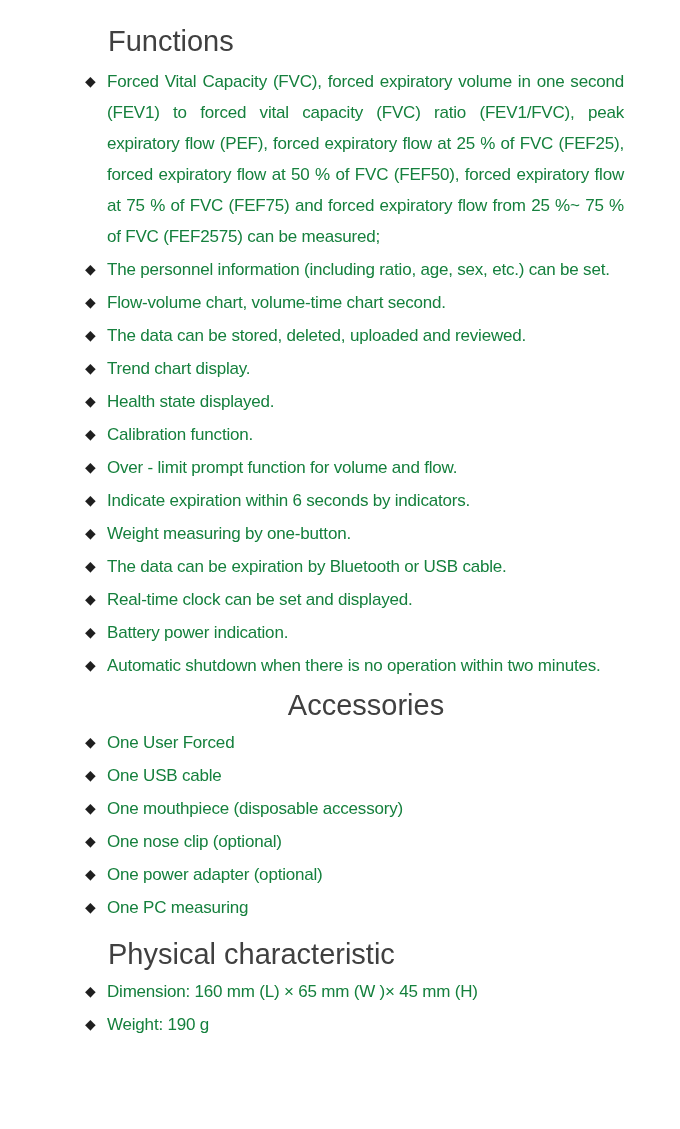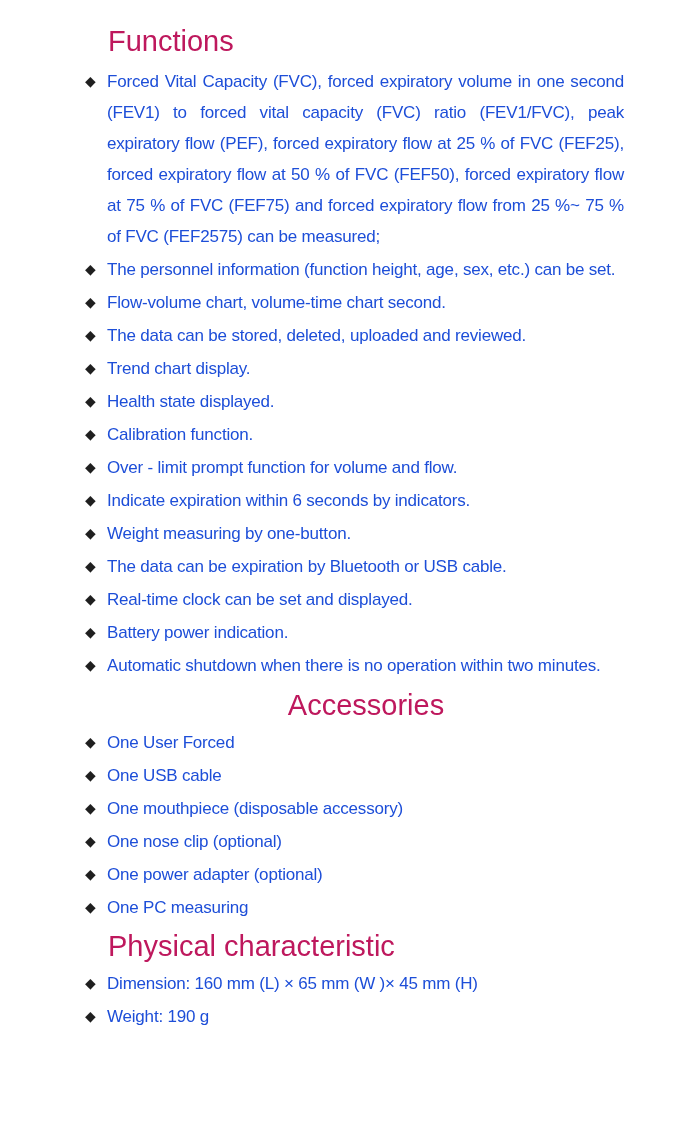--- a/index.html
+++ b/index.html
@@ -17,71 +17,71 @@
   .page {
     box-sizing: border-box;
     width: 680px;
     height: 1129px;
     padding: 0 56px 0 85px;
   }
   .section-heading {
     font-size: 29px;
     line-height: 40px;
     font-weight: 500;
-    color: #be185d;
+    color: #404040;
     margin: 0 0 5px 23px;
     letter-spacing: 0;
   }
   .section-heading.first {
     margin-top: 21px;
   }
   .section-heading.accessories {
     margin-top: 4px;
     margin-bottom: 2px;
     text-align: center;
   }
   .section-heading.physical {
-    margin-top: 3px;
+    margin-top: 11px;
     margin-bottom: 2px;
   }
   .item {
     display: flex;
     margin-bottom: 2px;
   }
   .bullet {
     flex: none;
     width: 22px;
     font-size: 14px;
     line-height: 31px;
     color: #1f1f1f;
     font-family: "DejaVu Sans", sans-serif;
   }
   .item-text {
     flex: 1;
     font-size: 17px;
     line-height: 31px;
     letter-spacing: -0.2px;
     text-align: justify;
-    color: #1d4ed8;
+    color: #15803d;
   }
 </style>
 </head>
 <body>
 
 <div class="page">
 
   <h2 class="section-heading first">Functions</h2>
 
   <div class="item">
     <span class="bullet">◆</span>
     <span class="item-text">Forced Vital Capacity (FVC), forced expiratory volume in one second (FEV1) to forced vital capacity (FVC) ratio (FEV1/FVC), peak expiratory flow (PEF), forced expiratory flow at 25 % of FVC (FEF25), forced expiratory flow at 50 % of FVC (FEF50), forced expiratory flow at 75 % of FVC (FEF75) and forced expiratory flow from 25 %~ 75 % of FVC (FEF2575) can be measured;</span>
   </div>
   <div class="item">
     <span class="bullet">◆</span>
-    <span class="item-text">The personnel information (function height, age, sex, etc.) can be set.</span>
+    <span class="item-text">The personnel information (including ratio, age, sex, etc.) can be set.</span>
   </div>
   <div class="item">
     <span class="bullet">◆</span>
     <span class="item-text">Flow-volume chart, volume-time chart second.</span>
   </div>
   <div class="item">
     <span class="bullet">◆</span>
     <span class="item-text">The data can be stored, deleted, uploaded and reviewed.</span>
   </div>
   <div class="item">

